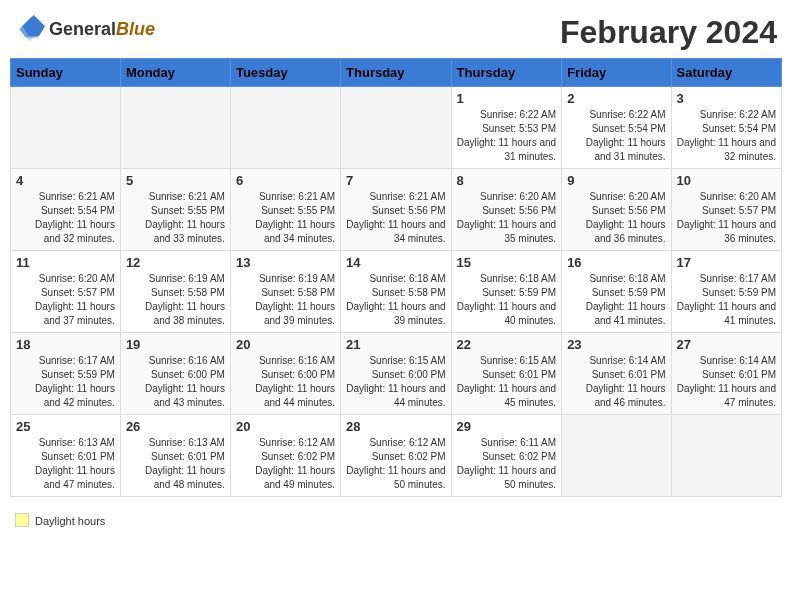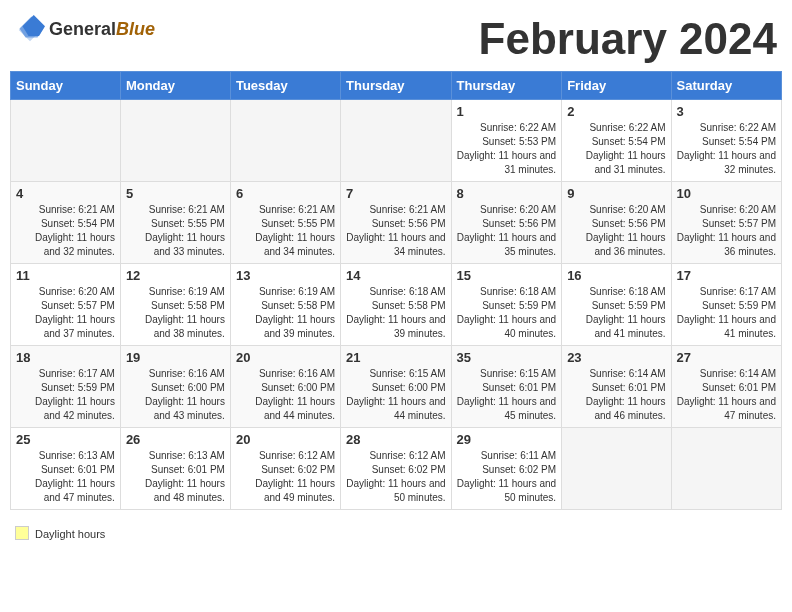--- a/index.html
+++ b/index.html
@@ -39,37 +39,37 @@
       font-style: italic;
     }
     .logo-icon {
       width: 30px;
       height: 30px;
     }
     .title-block {
       text-align: right;
     }
     .month-title {
-      font-size: 44px;
+      font-size: 32px;
       font-weight: bold;
       color: #333;
       line-height: 1.1;
     }
     .location-subtitle {
       font-size: 16px;
       color: #555;
     }
     .calendar {
       width: 100%;
       border-collapse: collapse;
       border: 1px solid #ccc;
     }
     .calendar th {
       background-color: #3a7bd5;
-      color: #ffffff;
+      color: #000000;
       font-size: 13px;
       font-weight: bold;
       padding: 6px 5px;
       text-align: left;
       border: 1px solid #5a90d9;
     }
     .calendar td {
       vertical-align: top;
       padding: 4px 5px;
       border: 1px solid #ddd;
@@ -238,21 +238,21 @@
         </td>
         <td>
           <span class="day-number">20</span>
           <div class="day-info">Sunrise: 6:16 AM<br>Sunset: 6:00 PM<br>Daylight: 11 hours and 44 minutes.</div>
         </td>
         <td>
           <span class="day-number">21</span>
           <div class="day-info">Sunrise: 6:15 AM<br>Sunset: 6:00 PM<br>Daylight: 11 hours and 44 minutes.</div>
         </td>
         <td>
-          <span class="day-number">35</span>
+          <span class="day-number">22</span>
           <div class="day-info">Sunrise: 6:15 AM<br>Sunset: 6:01 PM<br>Daylight: 11 hours and 45 minutes.</div>
         </td>
         <td>
           <span class="day-number">23</span>
           <div class="day-info">Sunrise: 6:14 AM<br>Sunset: 6:01 PM<br>Daylight: 11 hours and 46 minutes.</div>
         </td>
         <td>
           <span class="day-number">27</span>
           <div class="day-info">Sunrise: 6:14 AM<br>Sunset: 6:01 PM<br>Daylight: 11 hours and 47 minutes.</div>
         </td>

